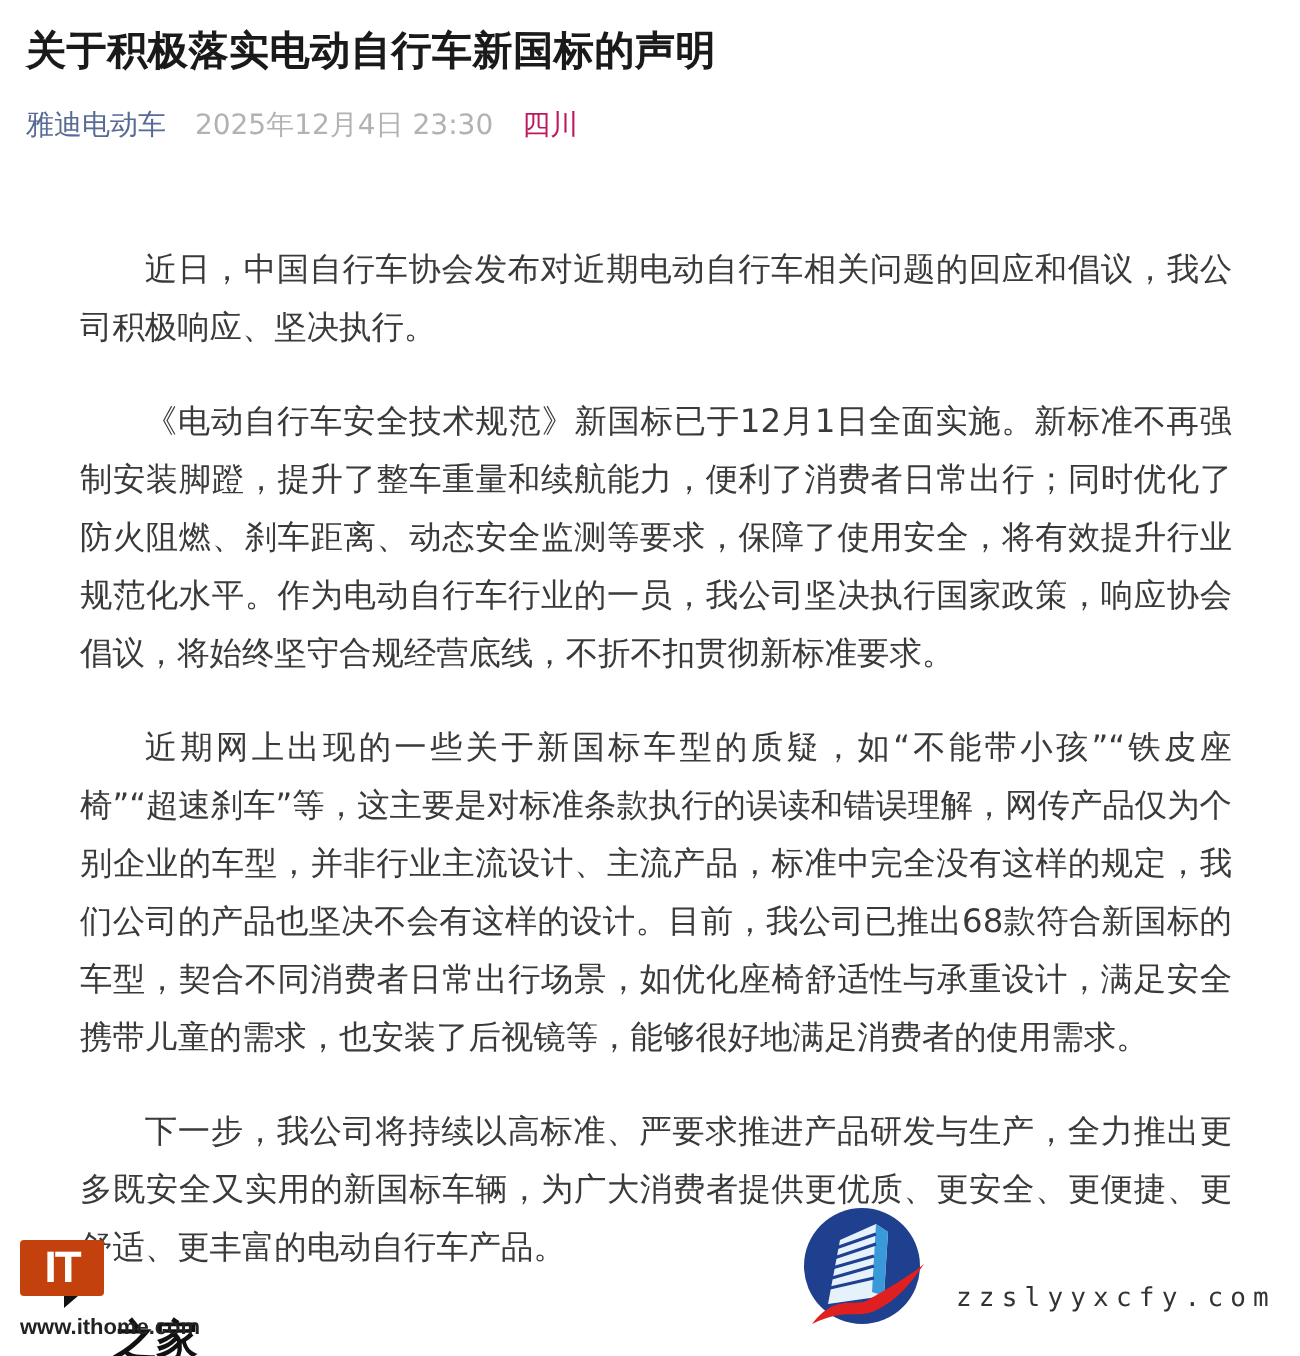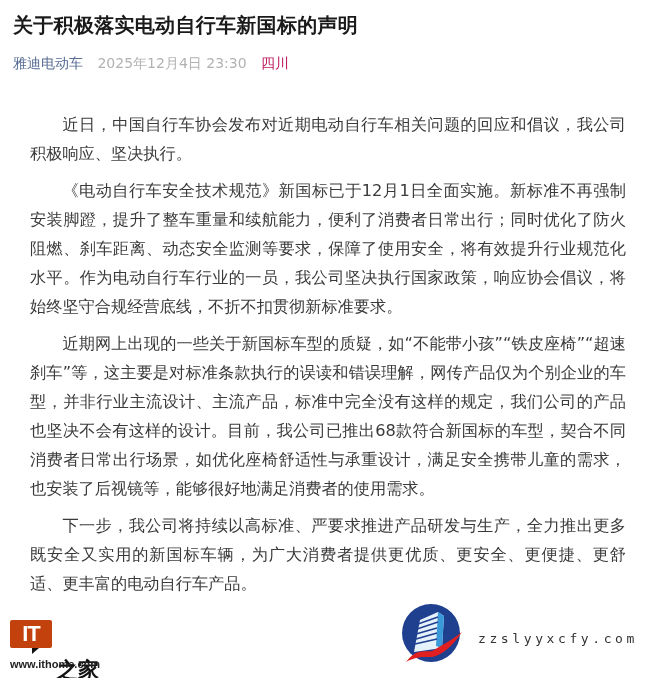--- a/index.html
+++ b/index.html
@@ -52,21 +52,21 @@
       position: absolute;
       left: 22px;
       top: 102px;
       width: 612px;
       font-size: 16.2px;
       line-height: 29px;
       color: #3a3a3a;
       text-align: justify;
     }
     .content p {
-      margin: 8px;
+      margin: 18px;
       text-indent: 2em;
     }
     .logo-ithome {
       position: absolute;
       left: 10px;
       top: 618px;
       width: 90px;
       height: 55px;
     }
     .ithome-badge {
@@ -139,21 +139,21 @@
       line-height: 46px;
       font-weight: bold;
       color: #1a1a1a;
       font-family: "DejaVu Serif", serif;
       letter-spacing: 2px;
       white-space: nowrap;
     }
     .xinyu-url {
       position: absolute;
       left: 80px;
-      top: 31px;
+      top: 42px;
       font-size: 13px;
       line-height: 16px;
       color: #333;
       letter-spacing: 3.6px;
       font-family: "DejaVu Sans Mono", monospace;
       white-space: nowrap;
     }
   </style>
 </head>
 <body>

